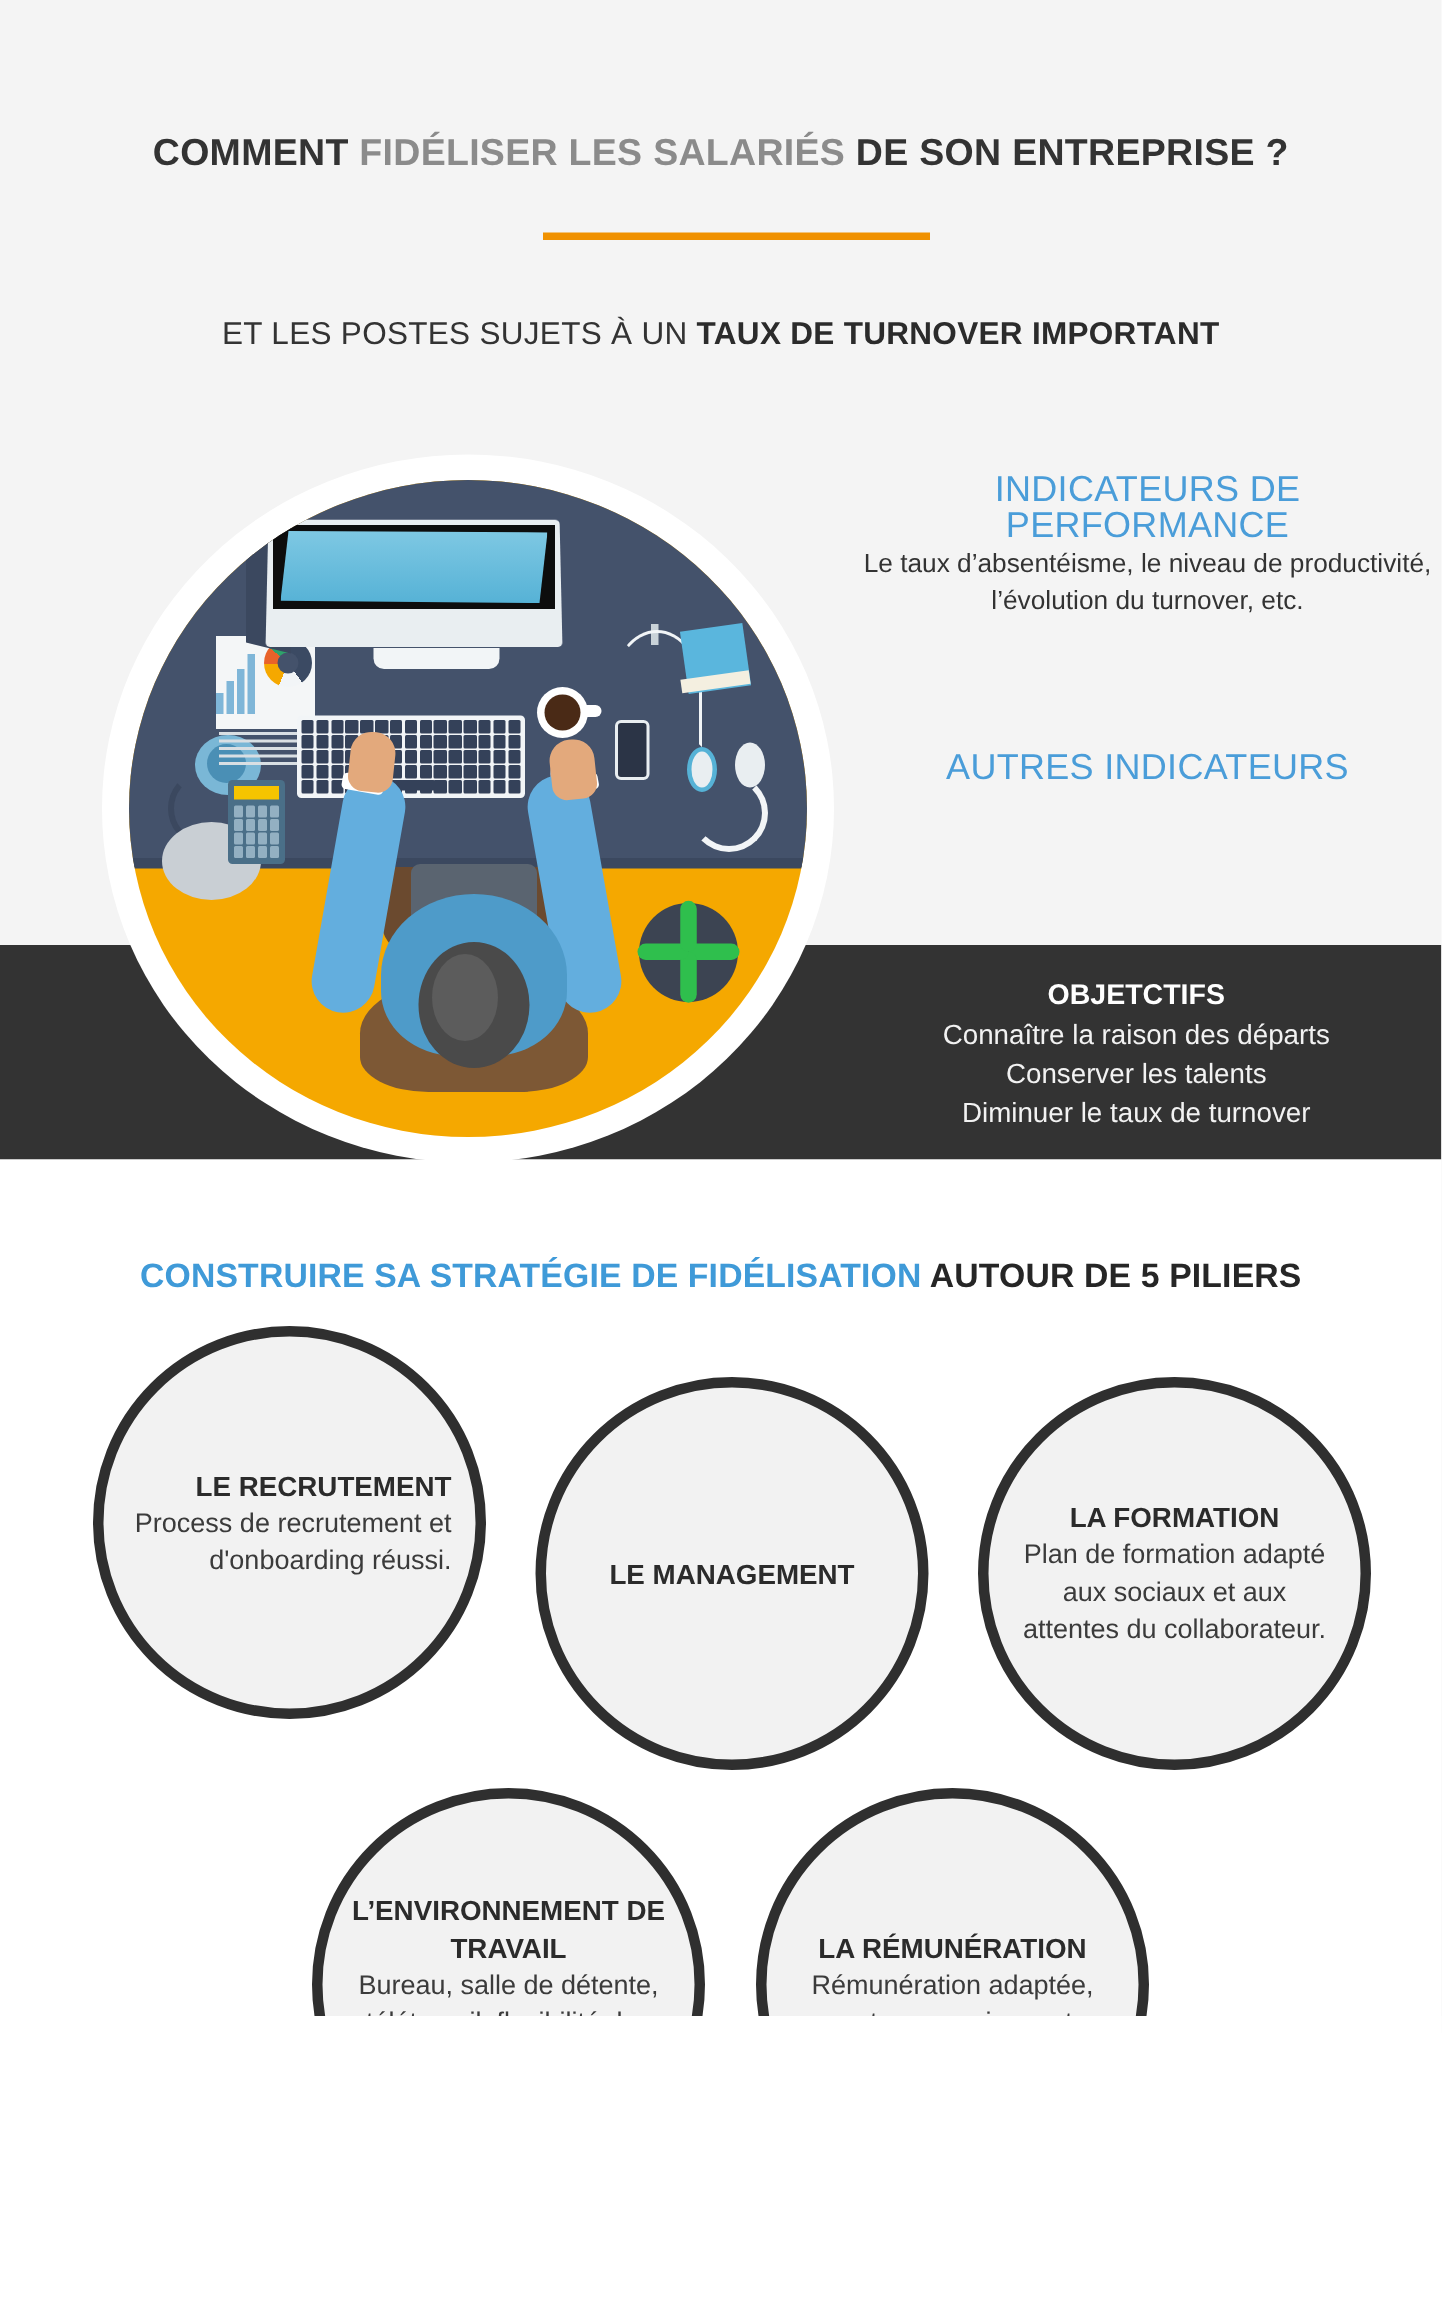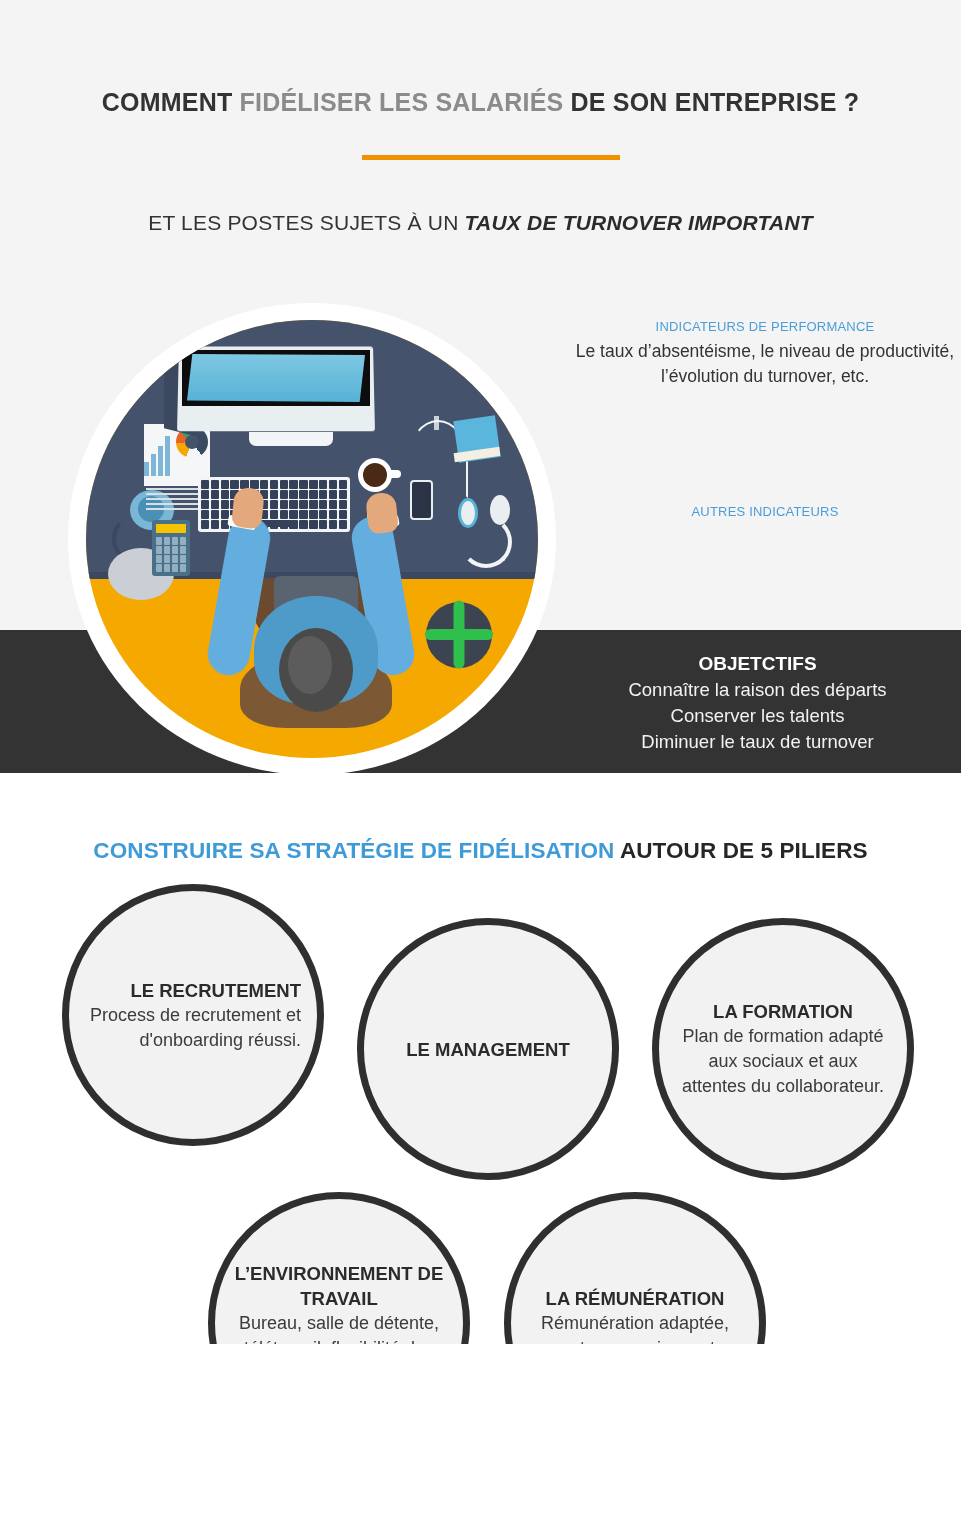--- a/index.html
+++ b/index.html
@@ -58,21 +58,21 @@
   }
   .subtitle .l1 {
     display: block;
     font-size: 21px; font-weight: bold; color: #4a9dd9;
     letter-spacing: .2px;
   }
   .subtitle .l2 {
     display: block; font-size: 21px; color: #333333;
     letter-spacing: .2px;
   }
-  .subtitle .l2 b { color: #2b2b2b; font-weight: bold; font-style: italic; }
+  .subtitle .l2 b { color: #2b2b2b; font-weight: bold; }
 
   
   .illus-wrap {
     position: absolute; left: 68px; top: 303px;
     width: 488px; height: 472px;
   }
   .illus-ring {
     position: absolute; left: 0; top: 0;
     width: 488px; height: 472px;
     border-radius: 50%;
@@ -207,21 +207,21 @@
   .hand-r { position: absolute; left: 281px; top: 173px; width: 30px; height: 40px;
          background: #e3a97c; border-radius: 14px 14px 10px 10px; transform: rotate(-6deg); }
   .head { position: absolute; left: 193px; top: 308px; width: 74px; height: 84px;
          background: #4a4a4a; border-radius: 50%; }
   .head-hl { position: absolute; left: 202px; top: 316px; width: 44px; height: 58px;
          background: #5c5c5c; border-radius: 50%; }
 
   
   .rblock { position: absolute; text-align: center; }
   .rblock .rh {
-    font-size: 13px; color: #4a9dd9; line-height: 24px; letter-spacing:.2px;
+    font-size: 24px; color: #4a9dd9; line-height: 24px; letter-spacing:.2px;
   }
   .rblock .rb {
     font-size: 17.5px; color: #333333; line-height: 25px;
   }
   #block-perf { left: 570px; top: 315px; width: 390px; }
   #block-autres { left: 570px; top: 500px; width: 390px; }
 
   
   #block-obj { position: absolute; left: 560px; top: 650px; width: 395px; text-align: center; }
   #block-obj .oh { font-size: 19px; font-weight: bold; color: #ffffff; line-height: 27px; }

